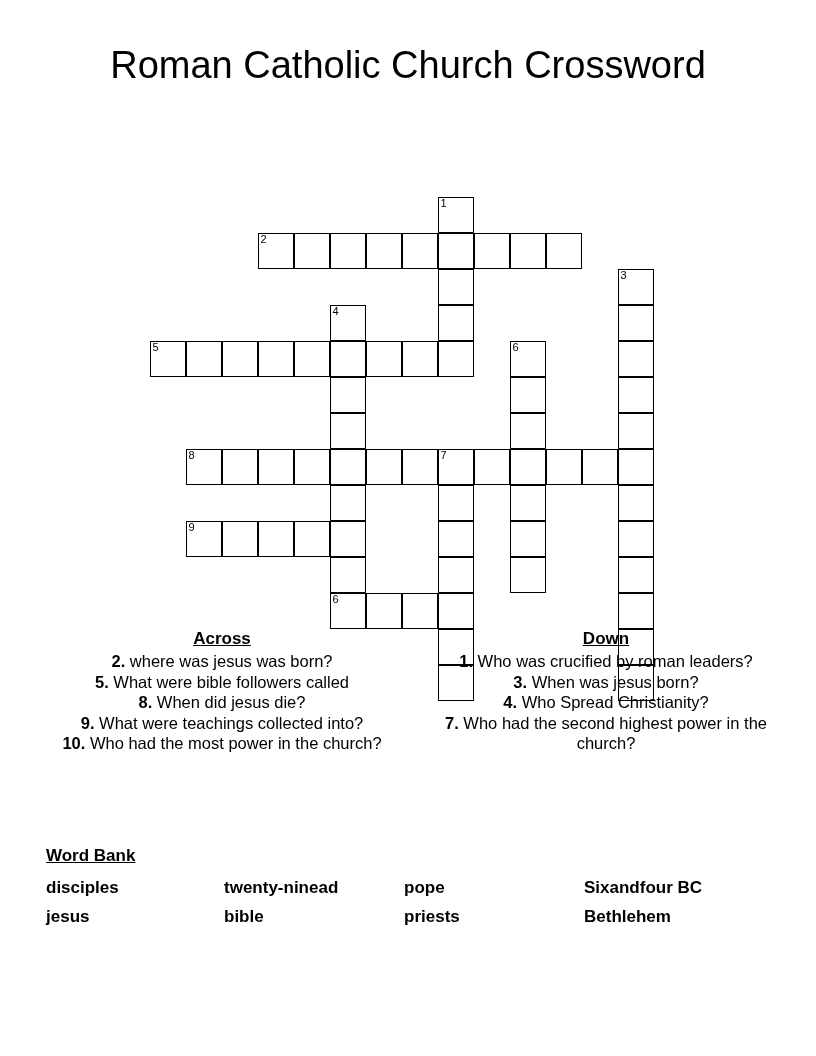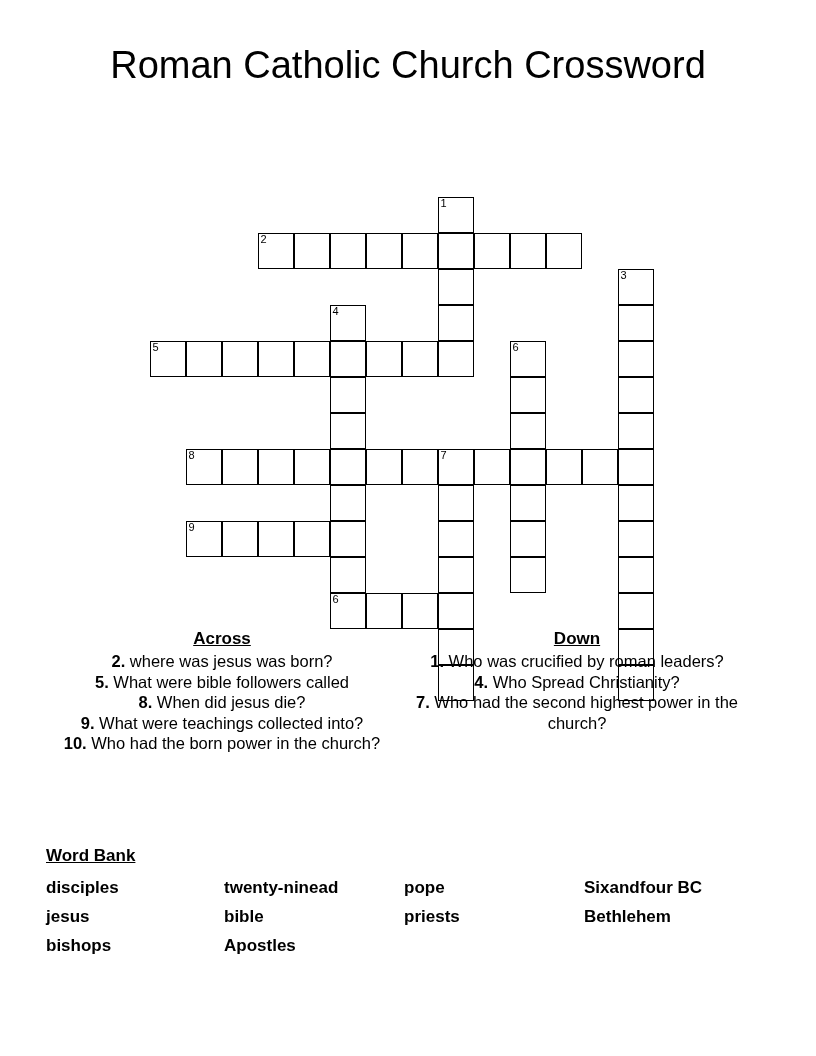--- a/index.html
+++ b/index.html
@@ -68,21 +68,21 @@
     top: 628px;
     width: 816px;
     height: 200px;
   }
   .clue-col {
     position: absolute;
     top: 0;
     text-align: center;
   }
   .clue-col.across { left: 46px;  width: 352px; }
-  .clue-col.down   { left: 403px; width: 348px; }
+  .clue-col.down   { left: 432px; width: 348px; }
 
   .clue-heading {
     font-size: 17px;
     font-weight: bold;
     text-decoration: underline;
     margin: 0 0 1px 0;
     line-height: 22px;
   }
   .clue-list {
     list-style: none;
@@ -231,28 +231,29 @@
 
 <div class="clues">
 
   <div class="clue-col across">
     <div class="clue-heading">Across</div>
     <ul class="clue-list" id="across-list">
         <li class="clue-item"><span class="cnum">2.</span><span> where was jesus was born?</span></li>
         <li class="clue-item"><span class="cnum">5.</span><span> What were bible followers called</span></li>
         <li class="clue-item"><span class="cnum">8.</span><span> When did jesus die?</span></li>
         <li class="clue-item"><span class="cnum">9.</span><span> What were teachings collected into?</span></li>
-        <li class="clue-item"><span class="cnum">10.</span><span> Who had the born power in the church?</span></li>
+        <li class="clue-item"><span class="cnum">10.</span><span> Who had the most power in the church?</span></li>
       </ul>
   </div>
 
   <div class="clue-col down">
     <div class="clue-heading">Down</div>
     <ul class="clue-list" id="down-list">
         <li class="clue-item"><span class="cnum">1.</span><span> Who was crucified by roman leaders?</span></li>
+        <li class="clue-item"><span class="cnum">3.</span><span> When was jesus born?</span></li>
         <li class="clue-item"><span class="cnum">4.</span><span> Who Spread Christianity?</span></li>
         <li class="clue-item"><span class="cnum">7.</span><span> Who had the second highest power in the church?</span></li>
       </ul>
   </div>
 
 </div>
 
 <div class="wordbank">
   <div class="wb-heading">Word Bank</div>
   <table class="wb-table" id="wb-table">
@@ -262,21 +263,15 @@
           <td class="wb-c1">twenty-ninead</td>
           <td class="wb-c2">pope</td>
           <td class="wb-c3">Sixandfour BC</td>
         </tr>
         <tr>
           <td class="wb-c0">jesus</td>
           <td class="wb-c1">bible</td>
           <td class="wb-c2">priests</td>
           <td class="wb-c3">Bethlehem</td>
         </tr>
-        <tr>
-          <td class="wb-c0">bishops</td>
-          <td class="wb-c1">Apostles</td>
-          <td class="wb-c2"></td>
-          <td class="wb-c3"></td>
-        </tr>
       </tbody>
     </table>
 </div>
 
 </body></html>

